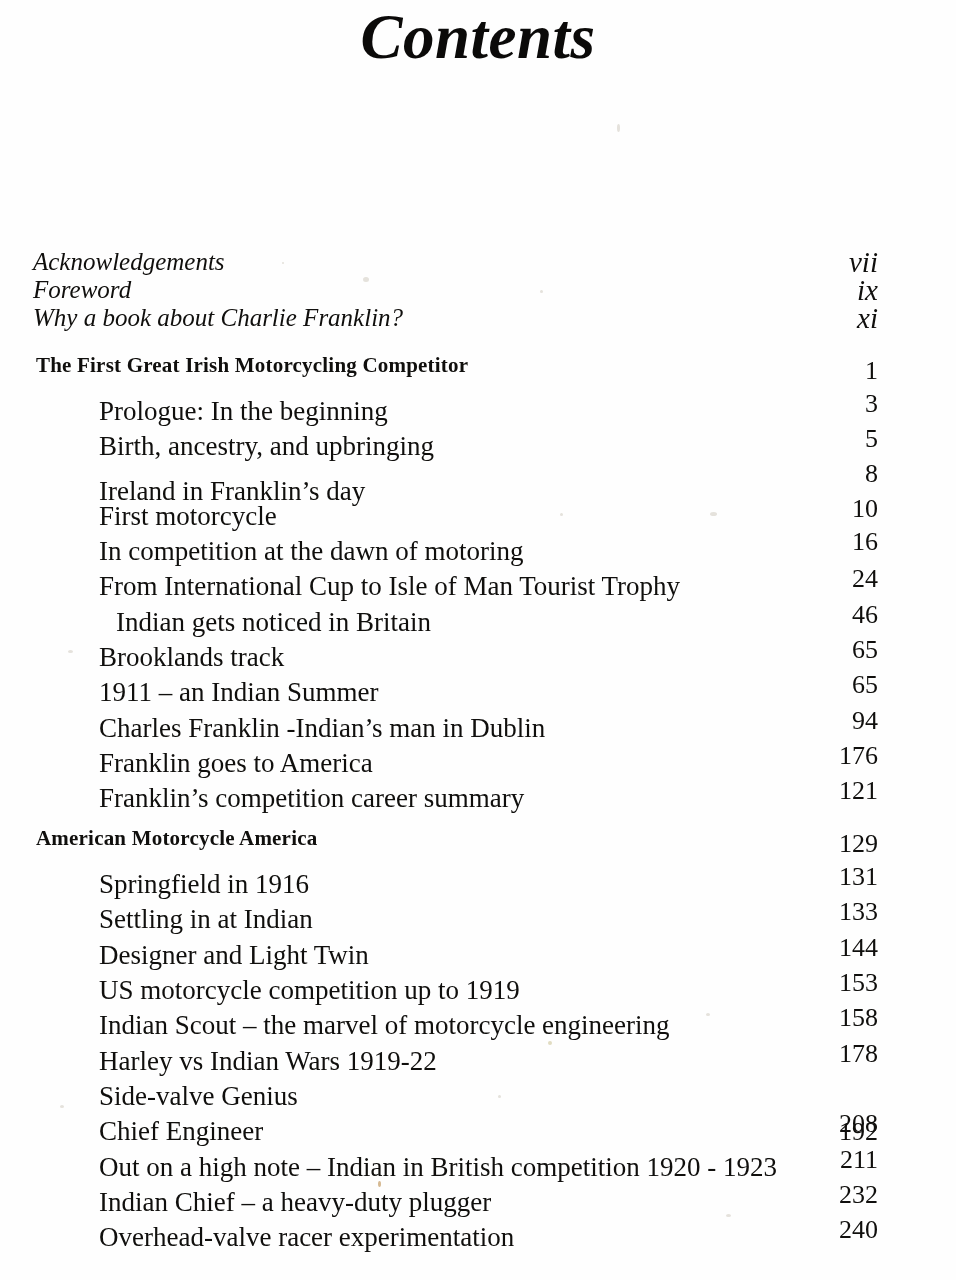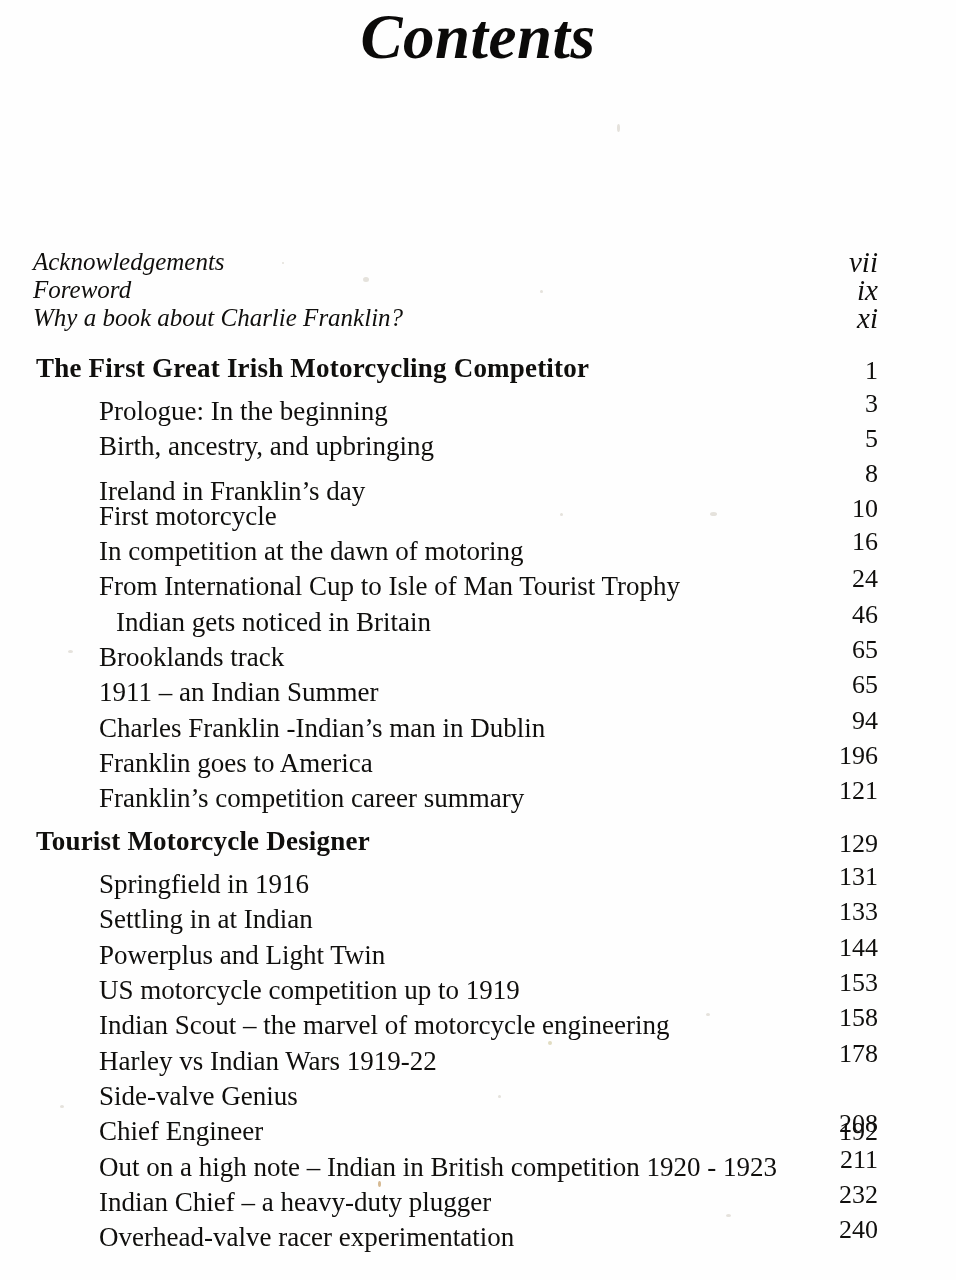--- a/index.html
+++ b/index.html
@@ -86,21 +86,21 @@
     left: 33px;
   }
   .front .pagenum {
     font-style: italic;
     font-size: 29px;
   }
 
   
   .part .label {
     font-weight: bold;
-    font-size: 27px;
+    font-size: 21px;
     left: 36px;
     letter-spacing: .2px;
   }
   .part .pagenum {
     font-size: 26px;
     font-weight: normal;
   }
 
   
   .chap .label {
@@ -170,40 +170,40 @@
       <div class="row chap" style="top: 0px;">
         <span class="label" style="top: 446px;">1911 – an Indian Summer</span>
         <span class="pagenum" style="top: 439px;">65</span>
       </div>
       <div class="row chap" style="top: 0px;">
         <span class="label" style="top: 482px;">Charles Franklin -Indian’s man in Dublin</span>
         <span class="pagenum" style="top: 475px;">94</span>
       </div>
       <div class="row chap" style="top: 0px;">
         <span class="label" style="top: 517px;">Franklin goes to America</span>
-        <span class="pagenum" style="top: 510px;">196</span>
+        <span class="pagenum" style="top: 510px;">176</span>
       </div>
       <div class="row chap" style="top: 0px;">
         <span class="label" style="top: 552px;">Franklin’s competition career summary</span>
         <span class="pagenum" style="top: 545px;">121</span>
       </div>
       <div class="row part" style="top: 0px;">
-        <span class="label" style="top: 595px;">Tourist Motorcycle Designer</span>
+        <span class="label" style="top: 595px;">American Motorcycle America</span>
         <span class="pagenum" style="top: 598px;">129</span>
       </div>
       <div class="row chap" style="top: 0px;">
         <span class="label" style="top: 638px;">Springfield in 1916</span>
         <span class="pagenum" style="top: 631px;">131</span>
       </div>
       <div class="row chap" style="top: 0px;">
         <span class="label" style="top: 673px;">Settling in at Indian</span>
         <span class="pagenum" style="top: 666px;">133</span>
       </div>
       <div class="row chap" style="top: 0px;">
-        <span class="label" style="top: 709px;">Powerplus and Light Twin</span>
+        <span class="label" style="top: 709px;">Designer and Light Twin</span>
         <span class="pagenum" style="top: 702px;">144</span>
       </div>
       <div class="row chap" style="top: 0px;">
         <span class="label" style="top: 744px;">US motorcycle competition up to 1919</span>
         <span class="pagenum" style="top: 737px;">153</span>
       </div>
       <div class="row chap" style="top: 0px;">
         <span class="label" style="top: 779px;">Indian Scout – the marvel of motorcycle engineering</span>
         <span class="pagenum" style="top: 772px;">158</span>
       </div>

